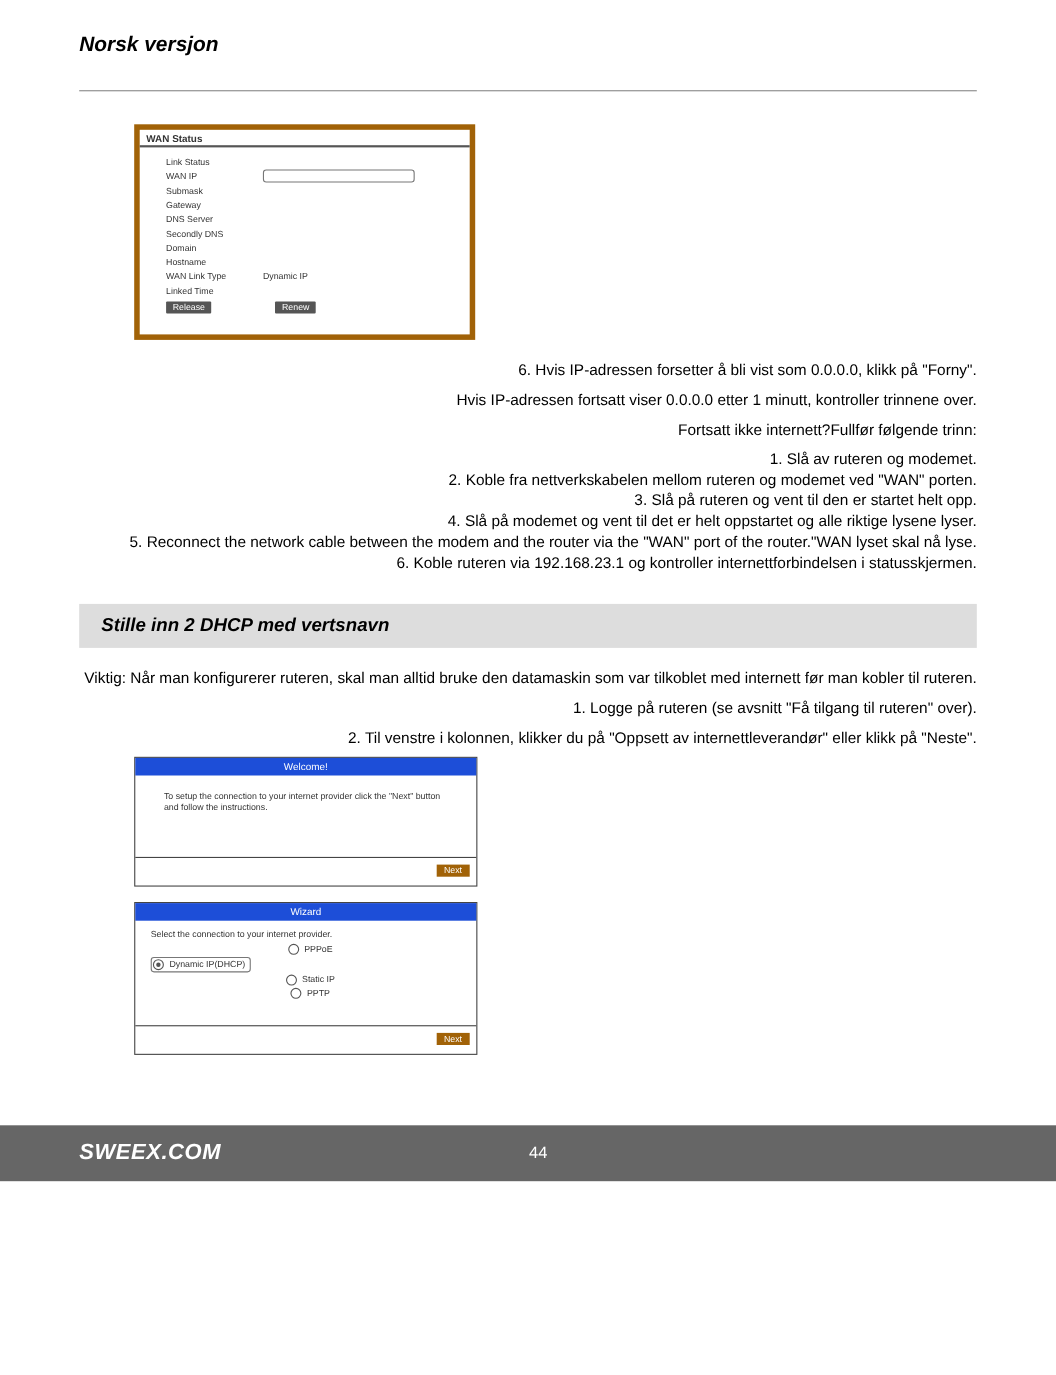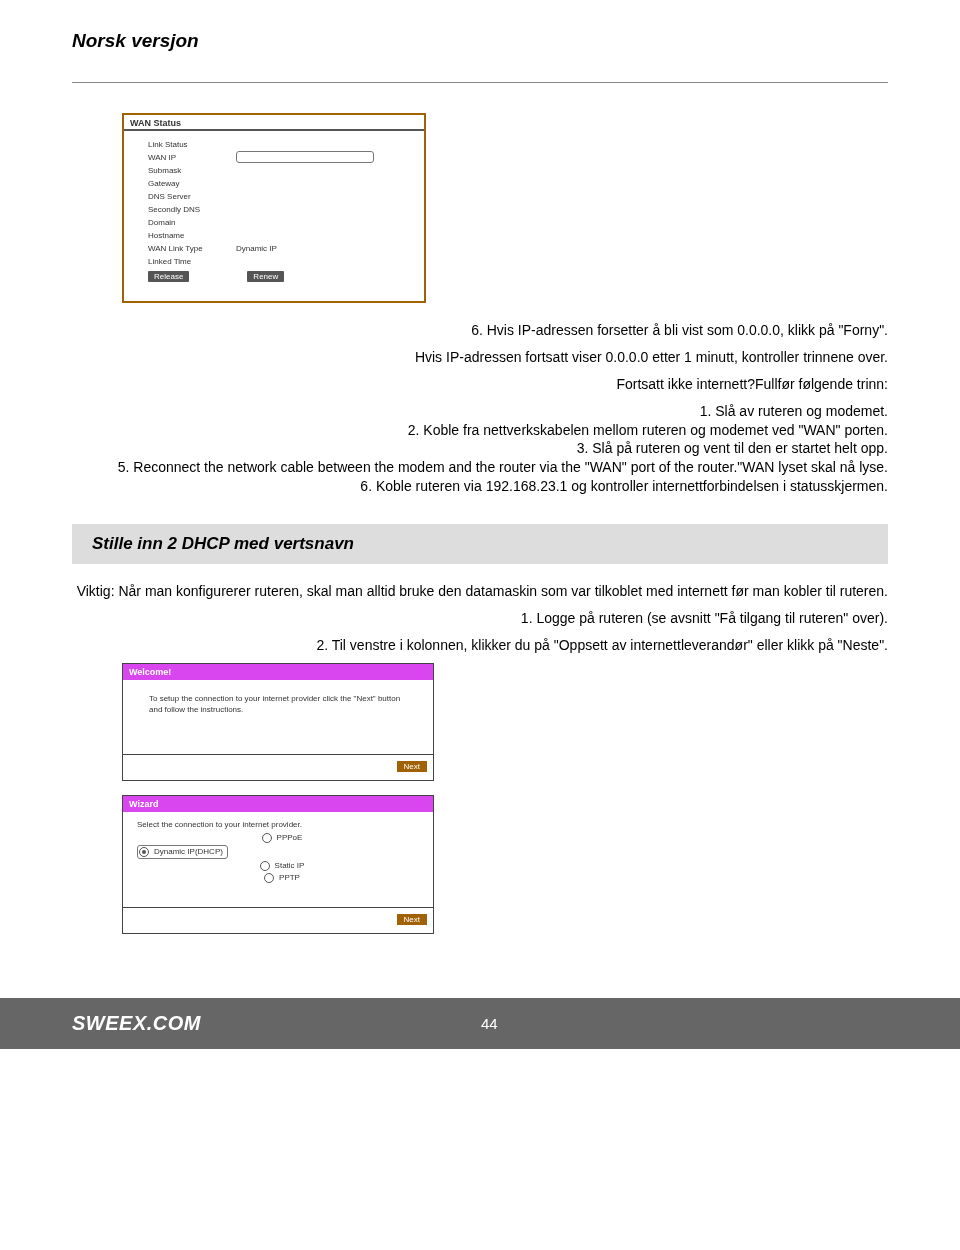--- a/index.html
+++ b/index.html
@@ -17,21 +17,21 @@
     font-weight: bold;
     font-style: italic;
     font-size: 19px;
   }
   .hr-top {
     margin: 30px 0 30px 0;
     border: none;
     border-top: 1px solid #888;
   }
   .wan-box {
-    border: 2px solid #a16207;
+    border: 5px solid #a16207;
     width: 300px;
     margin: 8px 0 0 50px;
     font-size: 8px;
     color: #333;
   }
   .wan-header {
     font-size: 9px;
     font-weight: bold;
     padding: 3px 6px 1px 6px;
     border-bottom: 2px solid #555;
@@ -79,25 +79,26 @@
     padding: 10px 20px;
     margin: 28px 0 14px 0;
   }
   .welcome-box {
     border: 1px solid #444;
     width: 310px;
     margin: 8px 0 0 50px;
     font-size: 8px;
   }
   .welcome-header {
-    background: #d946ef;
+    background: #1d4ed8;
     color: #fff;
     font-size: 9px;
-    font-weight: bold;
+    font-weight: normal;
     padding: 3px 6px;
+    text-align: center;
   }
   .welcome-body {
     padding: 14px 18px 18px 26px;
     min-height: 42px;
     border-bottom: 1px solid #444;
     color: #333;
     line-height: 1.35;
   }
   .welcome-foot {
     text-align: right;
@@ -224,20 +225,21 @@
     </div>
   </div>
 
   <div class="body-text">
     <p>6.  Hvis IP-adressen forsetter å bli vist som 0.0.0.0, klikk på "Forny".</p>
     <p>Hvis IP-adressen fortsatt viser 0.0.0.0 etter 1 minutt, kontroller trinnene over.</p>
     <p>Fortsatt ikke internett?Fullfør følgende trinn:</p>
     <div>1.  Slå av ruteren og modemet.</div>
     <div>2.  Koble fra nettverkskabelen mellom ruteren og modemet ved "WAN" porten.</div>
     <div>3.  Slå på ruteren og vent til den er startet helt opp.</div>
+    <div>4.  Slå på modemet og vent til det er helt oppstartet og alle riktige lysene lyser.</div>
     <div>5.  Reconnect the network cable between the modem and the router via the "WAN" port of the router."WAN lyset skal nå lyse.</div>
     <div>6.  Koble ruteren via 192.168.23.1 og kontroller internettforbindelsen i statusskjermen.</div>
   </div>
 
   <div class="section-bar">Stille inn 2 DHCP med vertsnavn</div>
 
   <div class="body-text">
     <p>Viktig: Når man konfigurerer ruteren, skal man alltid bruke den datamaskin som var tilkoblet med internett før man kobler til ruteren.</p>
     <p>1. Logge på ruteren (se avsnitt "Få tilgang til ruteren" over).</p>
     <p>2. Til venstre i kolonnen, klikker du på "Oppsett av internettleverandør" eller klikk på "Neste".</p>

